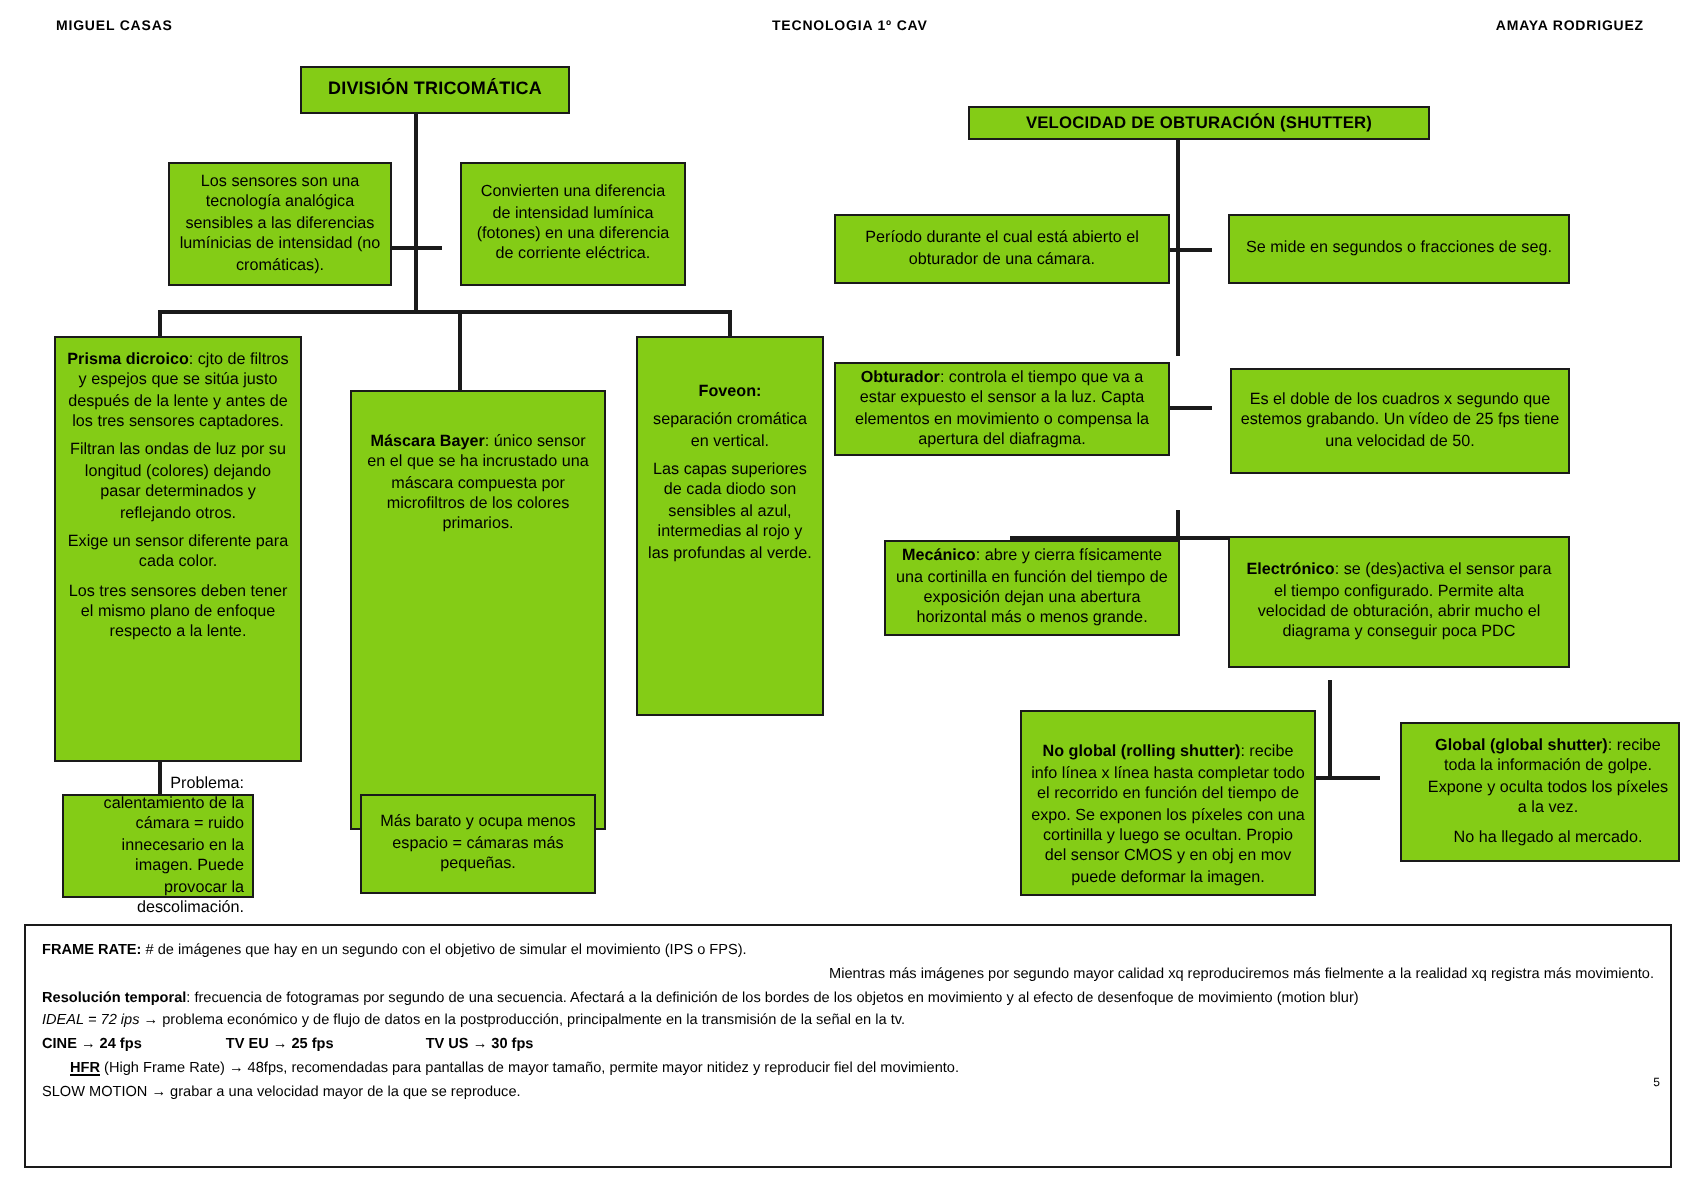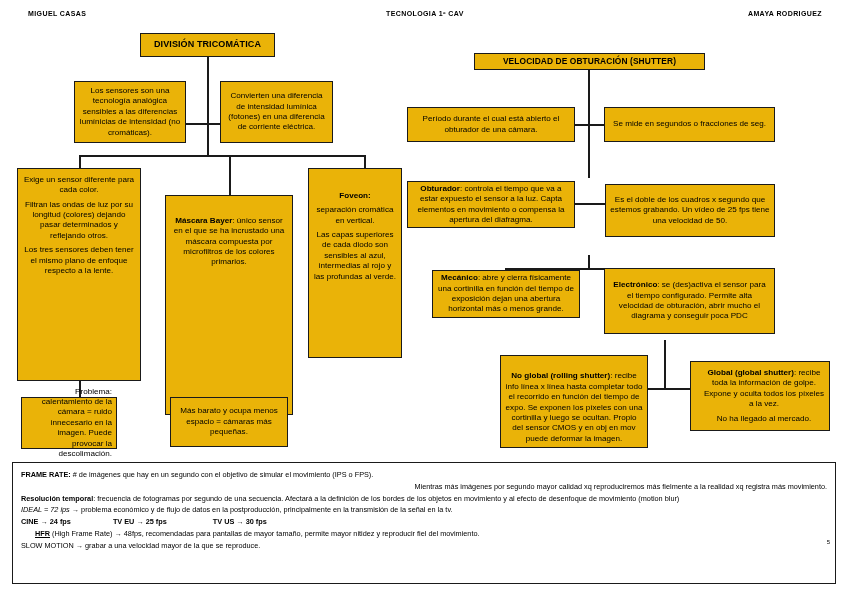--- a/index.html
+++ b/index.html
@@ -7,25 +7,25 @@
     width:848px;height:599px;position:relative;overflow:hidden;
     font-family:"Liberation Sans","DejaVu Sans",sans-serif;
     color:#000;
   }
   .hdr{position:absolute;top:10px;font-size:7px;font-weight:bold;letter-spacing:.4px;white-space:nowrap;}
   #hdr-left{left:28px;}
   #hdr-center{left:386px;}
   #hdr-right{right:26px;}
 
   .box{
-    position:absolute;border:1.4px solid #1a1a1a;background:#eab308;
+    position:absolute;border:1.4px solid #1a1a1a;background:#84cc16;
     box-sizing:border-box;display:flex;flex-direction:column;
     align-items:center;justify-content:center;
     text-align:center;padding:3px 4px;z-index:3;
-    font-size:8.1px;line-height:1.28;
+    font-size:8.1px;line-height:1.28;margin-left:10px;
   }
   .box p{margin:0 0 4px 0;width:100%;}
   .box p:last-child{margin-bottom:0;}
   .title-box{font-weight:bold;font-size:9px;letter-spacing:.1px;}
   b{font-weight:bold;}
   i{font-style:italic;}
   u{text-decoration:underline;margin-left:14px;}
 
   .ln{position:absolute;background:#1a1a1a;z-index:1;}
   .lnv{width:1.6px;}
@@ -81,22 +81,23 @@
 
 <div class="box" style="left:74px;top:81px;width:112px;height:62px;">
   <span>Los sensores son una tecnología analógica sensibles a las diferencias lumínicias de intensidad (no cromáticas).</span>
 </div>
 
 <div class="box" style="left:220px;top:81px;width:113px;height:62px;">
   <span>Convierten una diferencia de intensidad lumínica (fotones) en una diferencia de corriente eléctrica.</span>
 </div>
 
 <div class="box" style="left:17px;top:168px;width:124px;height:213px;justify-content:flex-start;padding-top:6px;">
+  <p><b>Prisma dicroico</b><span>: cjto de filtros y espejos que se sitúa justo después de la lente y antes de los tres sensores captadores.</span></p>
+  <p>Filtran las ondas de luz por su longitud (colores) dejando pasar determinados y reflejando otros.</p>
   <p>Exige un sensor diferente para cada color.</p>
-  <p>Filtran las ondas de luz por su longitud (colores) dejando pasar determinados y reflejando otros.</p>
   <p>Los tres sensores deben tener el mismo plano de enfoque respecto a la lente.</p>
 </div>
 
 <div class="box" style="left:21px;top:397px;width:96px;height:52px;text-align:right;">
   <span>Problema: calentamiento de la cámara = ruido innecesario en la imagen. Puede provocar la descolimación.</span>
 </div>
 
 <div class="box" style="left:165px;top:195px;width:128px;height:220px;justify-content:flex-start;padding-top:20px;">
   <p><b>Máscara Bayer</b><span>: único sensor en el que se ha incrustado una máscara compuesta por microfiltros de los colores primarios.</span></p>
 </div>

